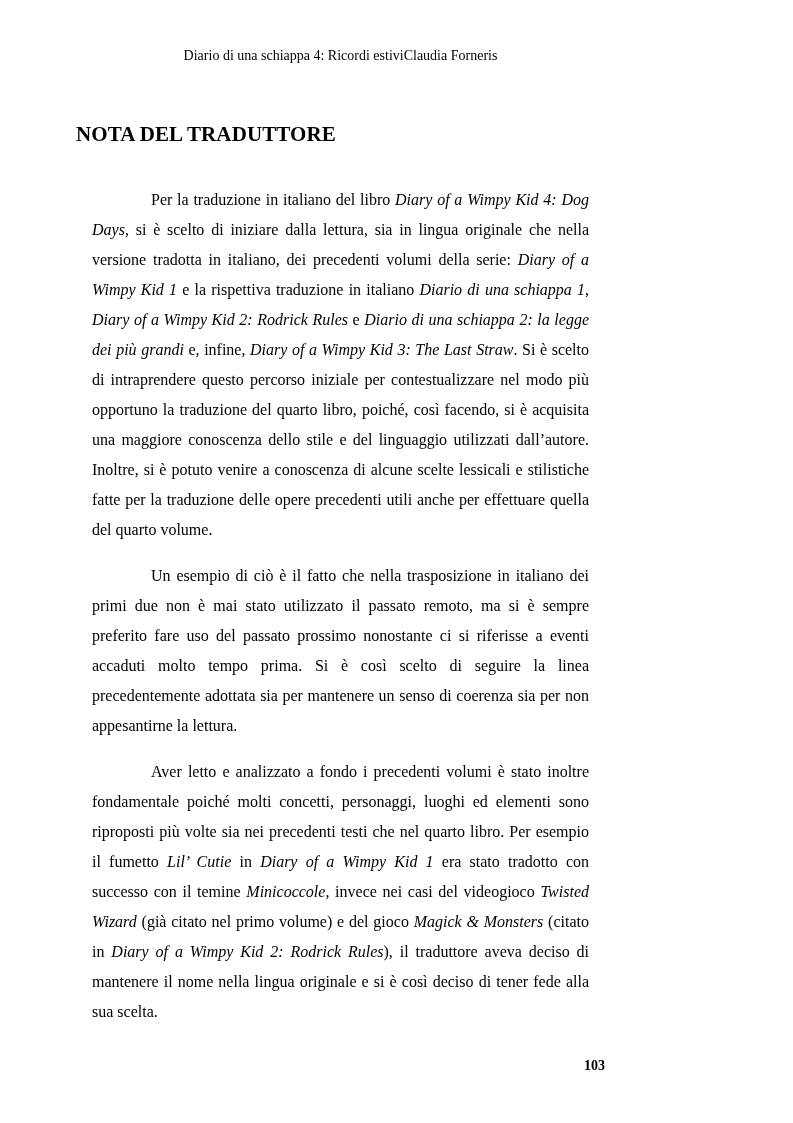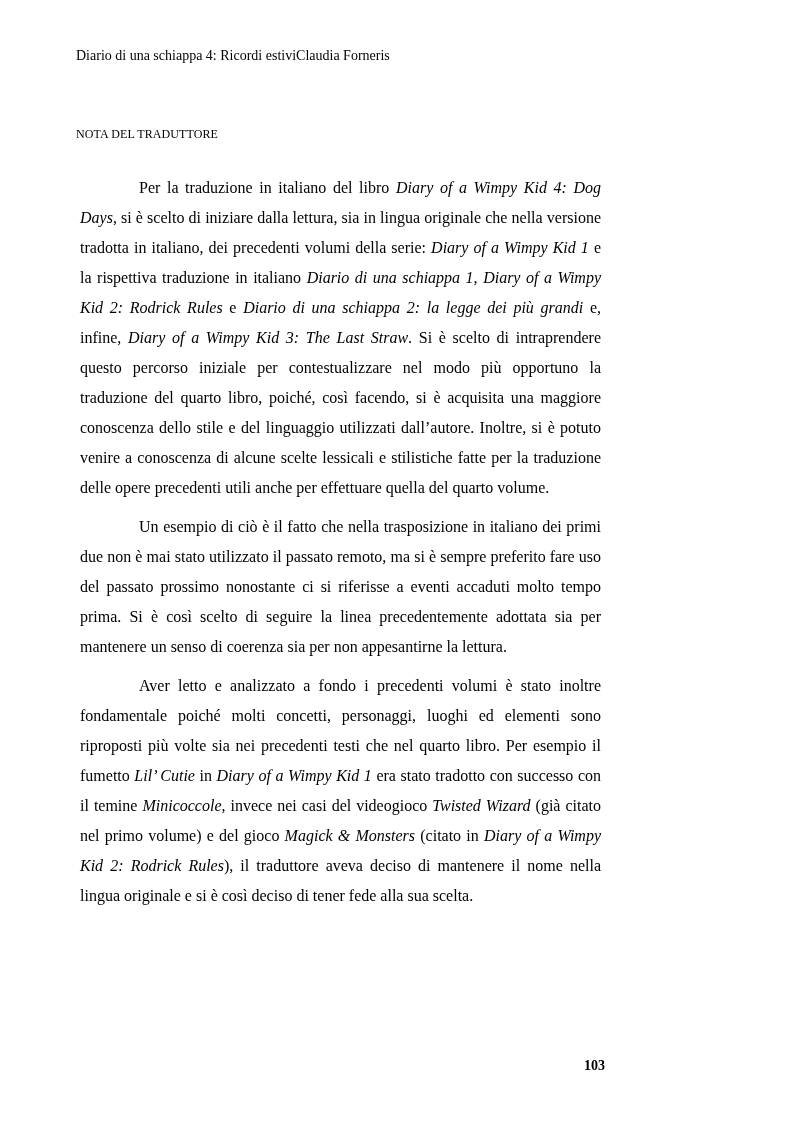--- a/index.html
+++ b/index.html
@@ -16,43 +16,43 @@
       color: #000000;
     }
     .page-header {
       position: absolute;
       left: 76px;
       right: 188px;
       top: 47px;
       font-size: 14px;
       line-height: 18px;
       display: flex;
-      justify-content: flex-start;
+      justify-content: center;
       font-family: Liberation Serif, serif;
     }
     .page-title {
       position: absolute;
       left: 76px;
       top: 124px;
-      font-size: 12px;
-      font-weight: normal;
+      font-size: 21px;
+      font-weight: bold;
       line-height: 20px;
       letter-spacing: 0.1px;
     }
     .body-text {
       position: absolute;
       left: 76px;
       top: 169px;
       width: 529px;
       font-size: 16px;
       line-height: 30px;
       text-align: justify;
     }
     .body-text p {
-      margin: 4px;
+      margin: 16px;
       text-align: justify;
       font-family: Liberation Serif, serif;
     }
     .body-text p.indent {
       text-indent: 59px;
     }
     .body-text p.gap {
       margin-top: 9px;
     }
     .body-text em {

